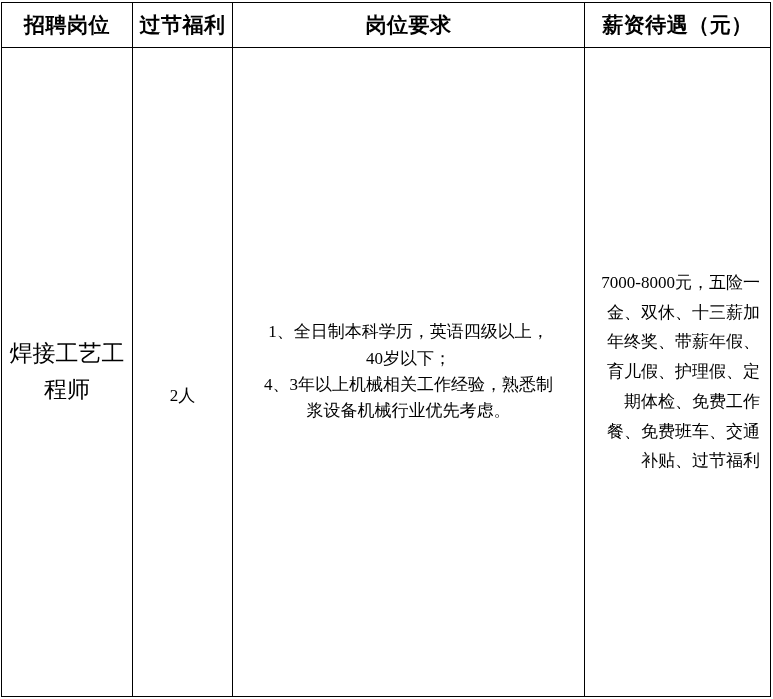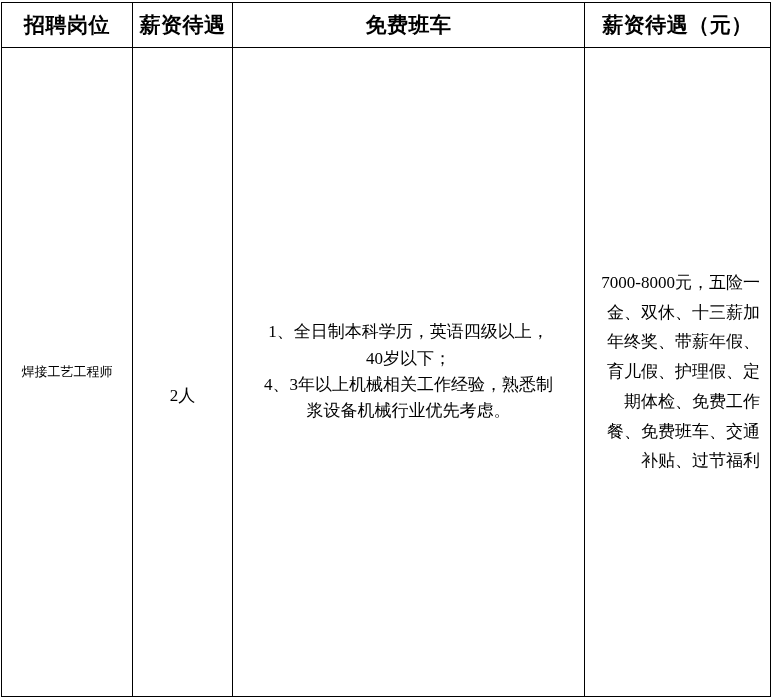--- a/index.html
+++ b/index.html
@@ -56,21 +56,21 @@
   
   tr.body-row td {
     height: 648px;
   }
   .cell-inner {
     padding: 4px 6px;
     line-height: 1.55;
   }
   td.cell-position .cell-inner {
     text-align: center;
-    font-size: 13px;
+    font-size: 23px;
   }
   td.cell-count .cell-inner {
     text-align: center;
     font-size: 17px;
     margin-top: 48px;
   }
   td.cell-require .cell-inner {
     text-align: center;
     font-size: 17px;
     padding-left: 14px;
@@ -97,24 +97,24 @@
       <col class="c-count">
       <col class="c-require">
       <col class="c-salary">
     </colgroup>
     <tbody>
       <tr class="header-row">
         <td>
           <span>招聘岗位</span>
         </td>
         <td>
-          <span>薪资待遇</span>
+          <span>过节福利</span>
         </td>
         <td>
-          <span>免费班车</span>
+          <span>岗位要求</span>
         </td>
         <td class="header-salary">
           <span>薪资待遇（元）</span>
         </td>
       </tr>
       <tr class="body-row">
         <td class="cell-position">
           <div class="cell-inner">焊接工艺工程师</div>
         </td>
         <td class="cell-count">

